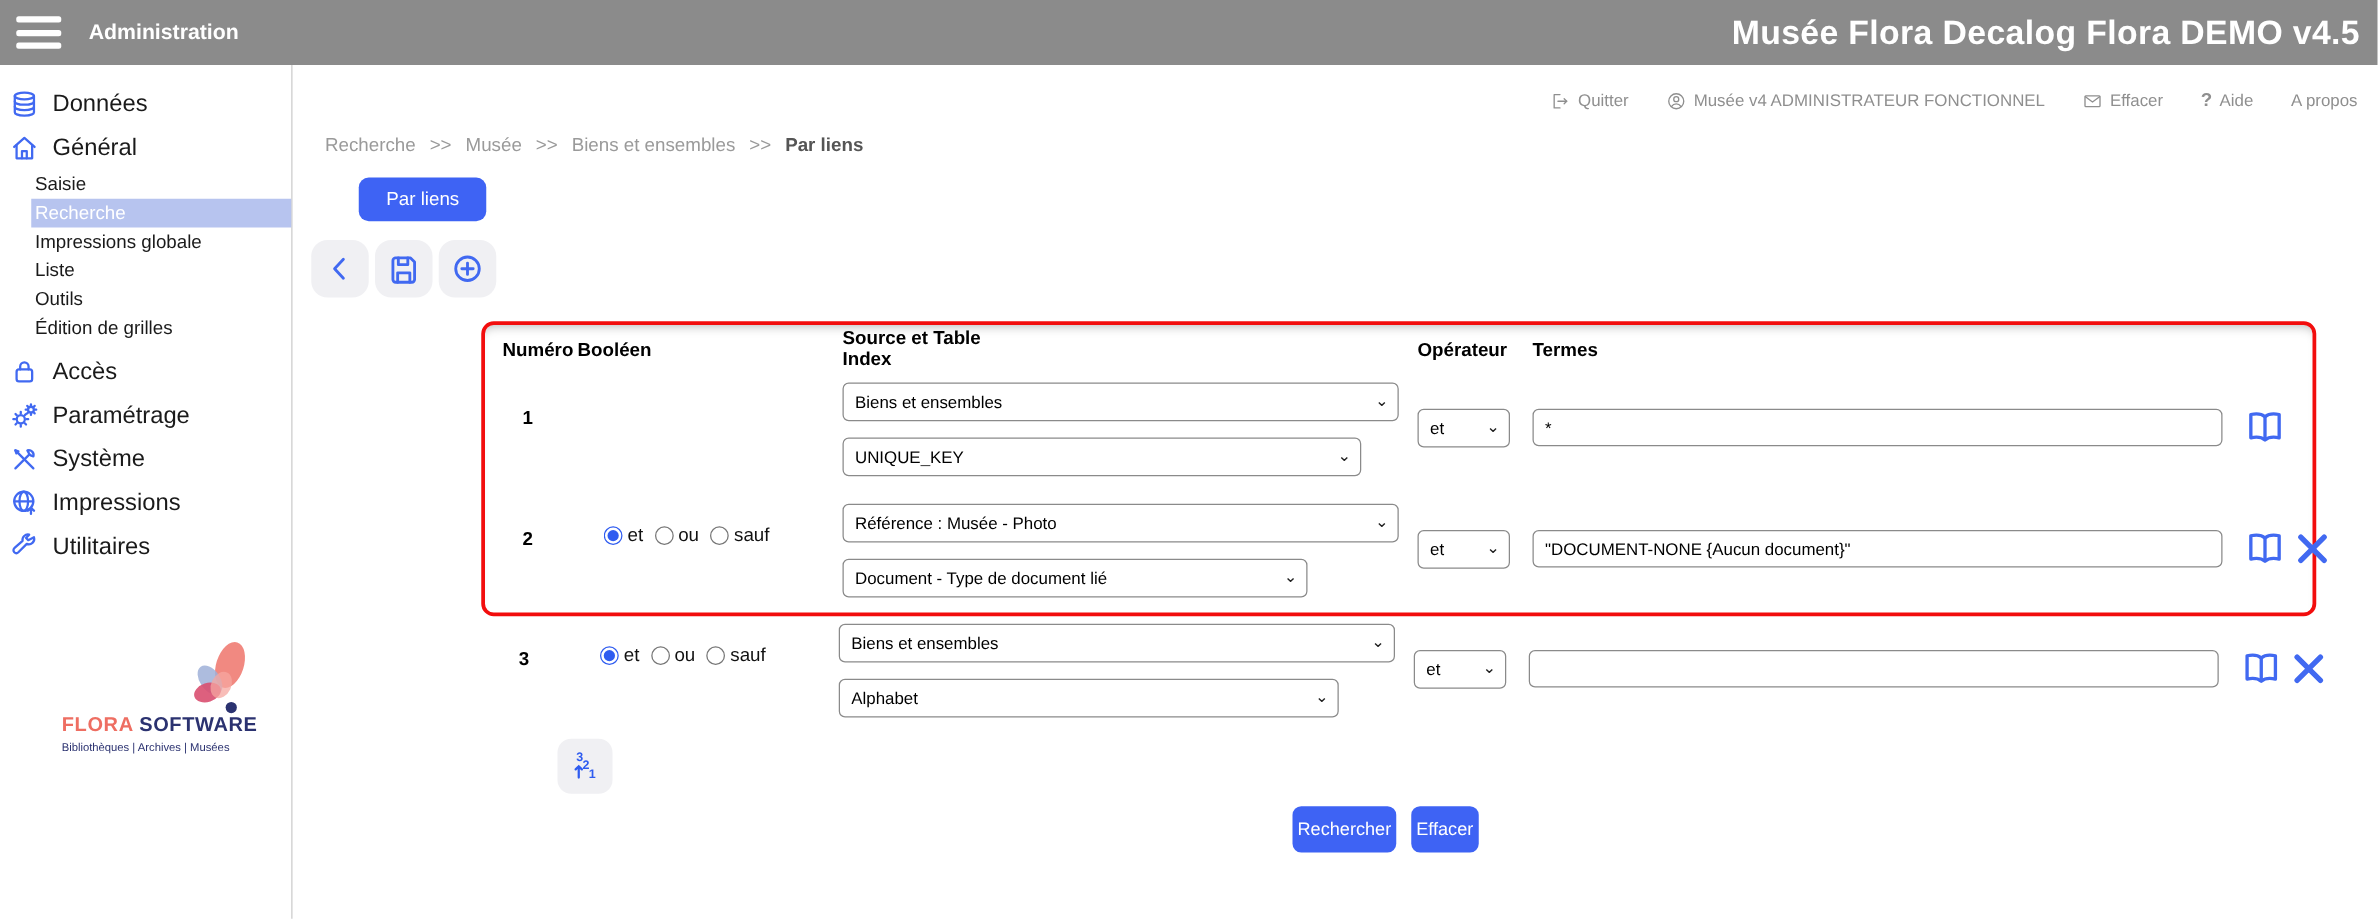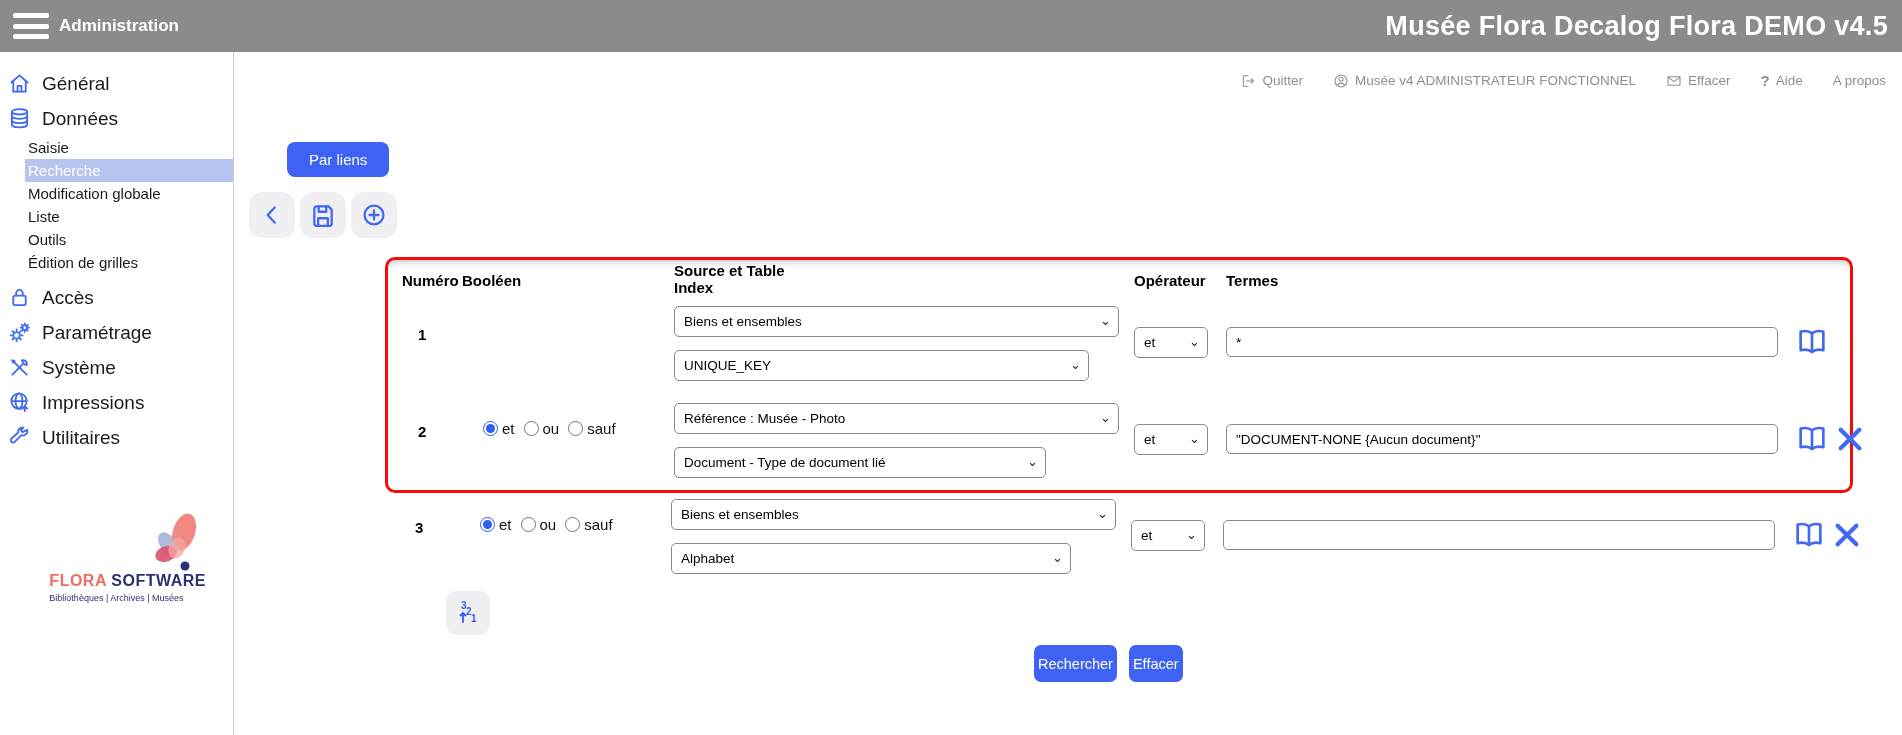--- a/index.html
+++ b/index.html
@@ -5,21 +5,21 @@
   * { margin:0; padding:0; box-sizing:border-box; }
   html,body { width:1902px; height:735px; overflow:hidden; background:#fff;
               font-family:"Liberation Sans", sans-serif; }
 
   
   .topbar { position:absolute; left:0; top:0; width:1902px; height:52px;
             background:#8b8b8b; display:flex; align-items:center; }
   .hamburger { width:36px; height:26px; margin-left:13px; display:flex;
                flex-direction:column; justify-content:space-between; cursor:pointer; }
   .hamburger span { display:block; height:5px; background:#fff; border-radius:2px; }
-  .topbar-left { color:#fff; font-weight:bold; font-size:17px; margin-left:10px; }
+  .topbar-left { color:#fff; font-weight:bold; font-size:17px; margin-left:22px; }
   .topbar-right { color:#fff; font-weight:bold; font-size:27px; margin-left:auto;
                   margin-right:14px; letter-spacing:.3px; }
 
   
   .sidebar { position:absolute; left:0; top:52px; width:234px; bottom:0;
              background:#fff; border-right:1px solid #ccc; }
   .side-item { display:flex; align-items:center; gap:11px; padding:6px 0 6px 8px;
                font-size:19px; color:#1a1a1a; cursor:pointer; }
   .side-item svg { width:23px; height:23px; stroke:#4169f1; fill:none;
                    stroke-width:1.9; stroke-linecap:round; stroke-linejoin:round; flex:0 0 23px; }
@@ -104,38 +104,38 @@
       <span></span>
   </div>
   <div class="topbar-left">Administration</div>
   <div class="topbar-right">Musée Flora Decalog Flora DEMO v4.5</div>
 </div>
 
 <div class="sidebar">
   <div class="side-group" style="margin-top:14px;">
     <div class="side-item">
       <svg viewBox="0 0 24 24">
-        <path d="M3.5 11 L12 3.5 L20.5 11"></path>
-          <path d="M5.5 9.5 V20.5 H18.5 V9.5"></path>
-          <path d="M10 20.5 V14.5 H14 V20.5"></path>
-      </svg>
-      <span>Général</span>
-    </div>
-    <div class="side-item">
-      <svg viewBox="0 0 24 24">
         <ellipse cx="12" cy="5" rx="8" ry="2.8"></ellipse>
         <path d="M4 5 v4.5 c0 1.6 3.6 2.8 8 2.8 s8 -1.2 8 -2.8 V5"></path>
         <path d="M4 9.5 v4.5 c0 1.6 3.6 2.8 8 2.8 s8 -1.2 8 -2.8 V9.5"></path>
         <path d="M4 14 v4.5 c0 1.6 3.6 2.8 8 2.8 s8 -1.2 8 -2.8 V14"></path>
       </svg>
       <span>Données</span>
     </div>
+    <div class="side-item">
+      <svg viewBox="0 0 24 24">
+        <path d="M3.5 11 L12 3.5 L20.5 11"></path>
+          <path d="M5.5 9.5 V20.5 H18.5 V9.5"></path>
+          <path d="M10 20.5 V14.5 H14 V20.5"></path>
+      </svg>
+      <span>Général</span>
+    </div>
     <div class="side-sub">Saisie</div>
     <div class="side-sub selected">Recherche</div>
-    <div class="side-sub">Modification globale</div>
+    <div class="side-sub">Impressions globale</div>
     <div class="side-sub">Liste</div>
     <div class="side-sub">Outils</div>
     <div class="side-sub">Édition de grilles</div>
   </div>
 
   <div class="side-item">
     <svg viewBox="0 0 24 24">
       <rect x="5.5" y="10" width="13" height="10" rx="2"></rect>
       <path d="M8.5 10 V7.5 a3.5 3.5 0 0 1 7 0 V10"></path>
     </svg>
@@ -223,20 +223,29 @@
     </div>
     <div class="ub-item">
       <span class="qmark">?</span>
       <span>Aide</span>
     </div>
     <div class="ub-item">
       <span>A propos</span>
     </div>
   </div>
 
+  <div class="breadcrumb">
+    <span>Recherche</span>
+    <span class="sep">&gt;&gt;</span>
+    <span>Musée</span>
+    <span class="sep">&gt;&gt;</span>
+    <span>Biens et ensembles</span>
+    <span class="sep">&gt;&gt;</span>
+    <span class="current">Par liens</span>
+  </div>
 
   <button class="tab">Par liens</button>
 
   <div class="toolbar">
     <button class="tool-btn">
       <svg viewBox="0 0 24 24">
         <path d="M14.5 5 L8 12 L14.5 19"></path>
       </svg>
     </button>
     <button class="tool-btn">

